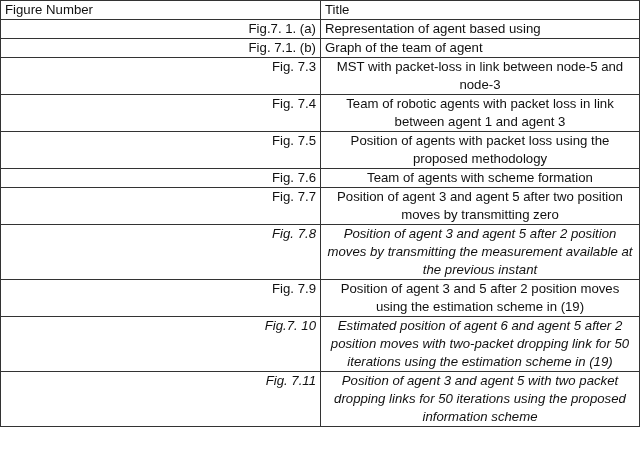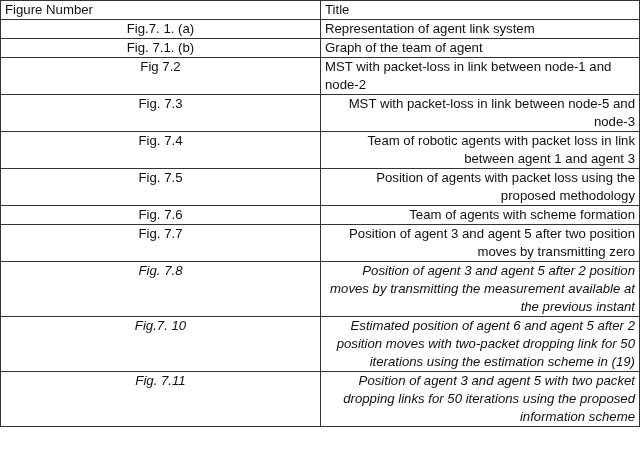--- a/index.html
+++ b/index.html
@@ -14,51 +14,47 @@
     table-layout: fixed;
   }
   td {
     border: 1.5px solid #333;
     padding: 0 4px;
     line-height: 18px;
     vertical-align: top;
   }
   col.c1 { width: 320px; }
   col.c2 { width: 319px; }
-  td.num { text-align: center; }
-  td.title { text-align: right; }
+  td.num { text-align: right; }
+  td.title { text-align: center; }
   td.left { text-align: left; }
   tr.h1 td { height: 18px; }
   tr.h2 td { height: 36px; }
   tr.h3 td { height: 54px; font-style: italic; }
 </style>
 </head>
 <body>
 
 <table>
   <colgroup>
       <col class="c1">
       <col class="c2">
     </colgroup>
   <tbody id="tbody">
     <tr class="h1">
       <td class="left">Figure Number</td>
       <td class="left">Title</td>
     </tr>
   <tr class="h1">
         <td class="num">Fig.7. 1. (a)</td>
-        <td class="left">Representation of agent link system</td>
+        <td class="left">Representation of agent based using</td>
       </tr>
       <tr class="h1">
         <td class="num">Fig. 7.1. (b)</td>
         <td class="left">Graph of the team of agent</td>
-      </tr>
-      <tr class="h2">
-        <td class="num">Fig 7.2</td>
-        <td class="left">MST with packet-loss in link between node-1 and node-2</td>
       </tr>
       <tr class="h2">
         <td class="num">Fig. 7.3</td>
         <td class="title">MST with packet-loss in link between node-5 and node-3</td>
       </tr>
       <tr class="h2">
         <td class="num">Fig. 7.4</td>
         <td class="title">Team of robotic agents with packet loss in link between agent 1 and agent 3</td>
       </tr>
       <tr class="h2">
@@ -70,20 +66,24 @@
         <td class="title">Team of agents with scheme formation</td>
       </tr>
       <tr class="h2">
         <td class="num">Fig. 7.7</td>
         <td class="title">Position of agent 3 and agent 5 after two position moves by transmitting zero</td>
       </tr>
       <tr class="h3">
         <td class="num">Fig. 7.8</td>
         <td class="title">Position of agent 3 and agent 5 after 2 position moves by transmitting the measurement available at the previous instant</td>
       </tr>
+      <tr class="h2">
+        <td class="num">Fig. 7.9</td>
+        <td class="title">Position of agent 3 and 5 after 2 position moves using the estimation scheme in (19)</td>
+      </tr>
       <tr class="h3">
         <td class="num">Fig.7. 10</td>
         <td class="title">Estimated position of agent 6 and agent 5 after 2 position moves with two-packet dropping link for 50 iterations using the estimation scheme in (19)</td>
       </tr>
       <tr class="h3">
         <td class="num">Fig. 7.11</td>
         <td class="title">Position of agent 3 and agent 5 with two packet dropping links for 50 iterations using the proposed information scheme</td>
       </tr>
     </tbody>
 </table>

